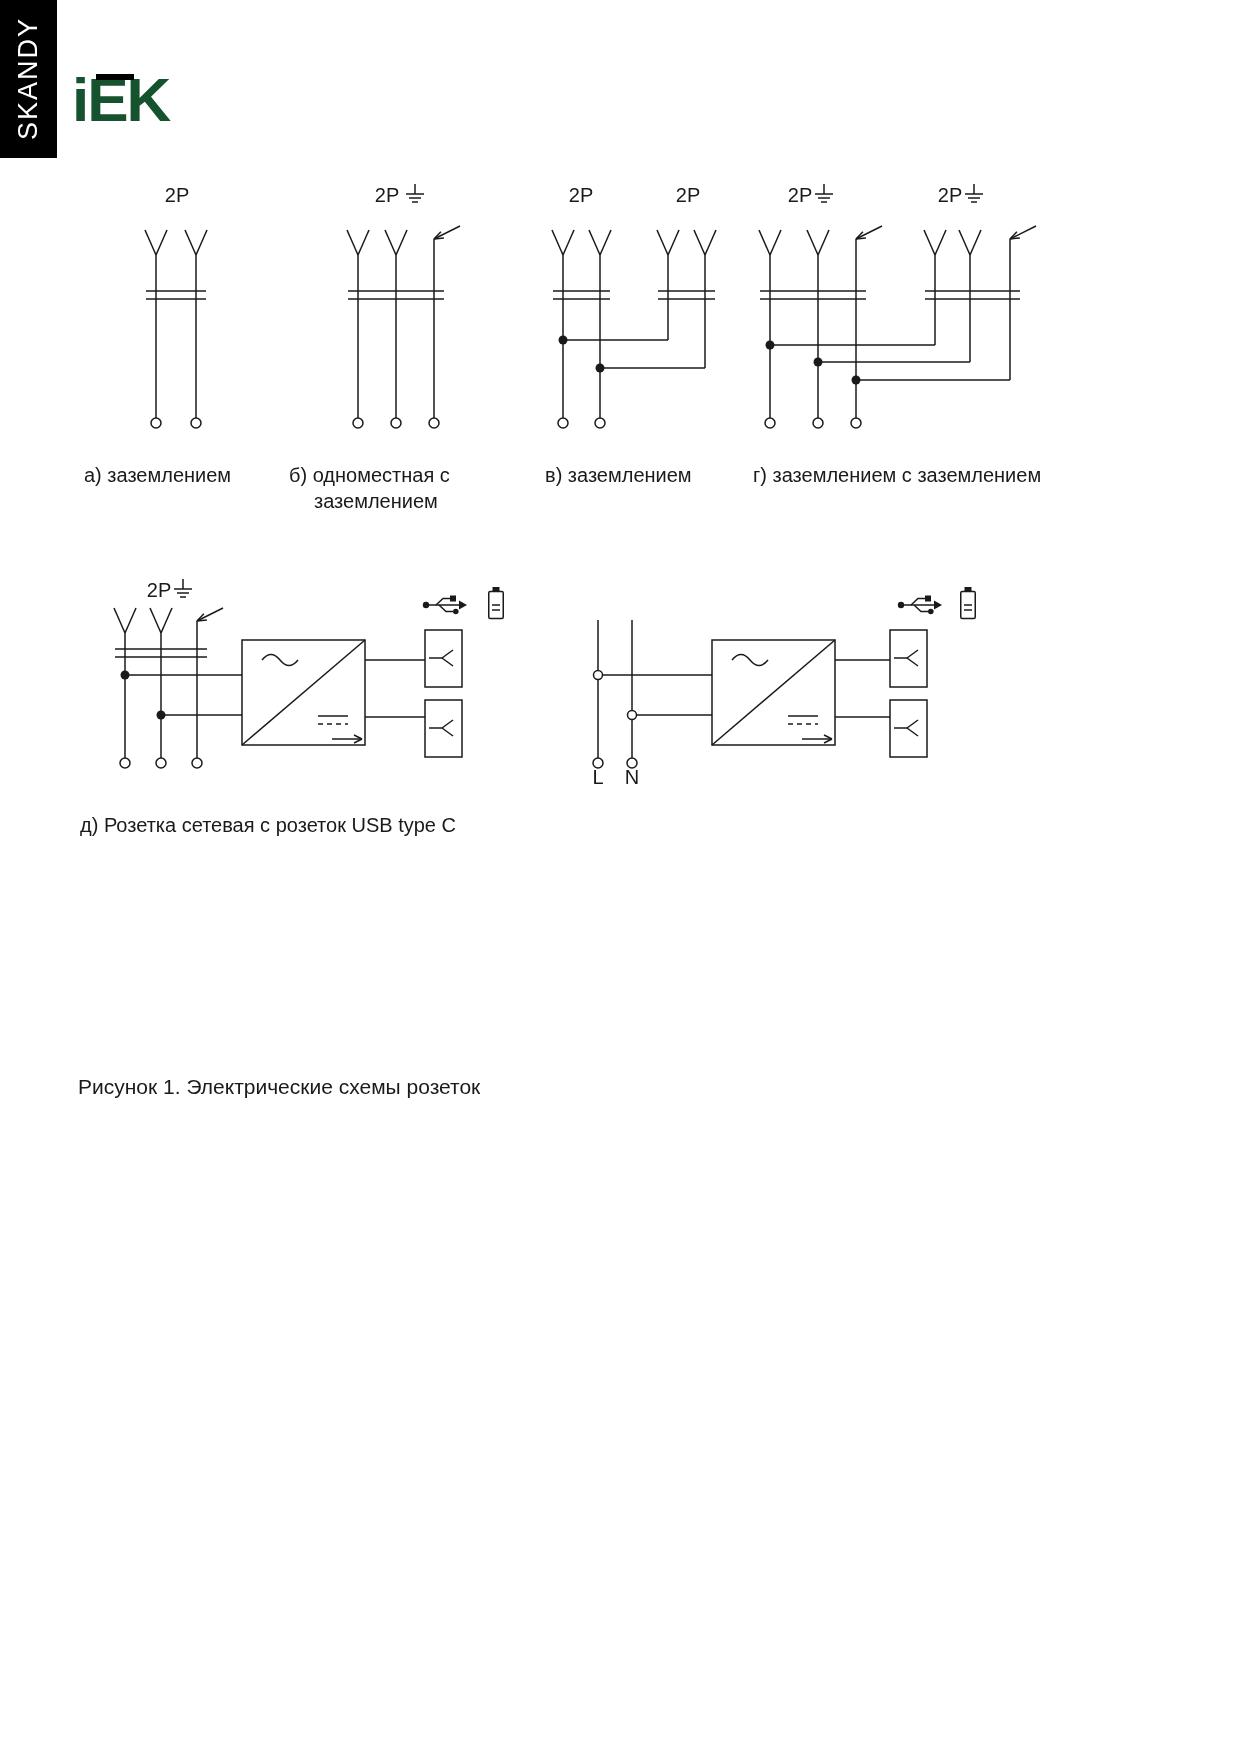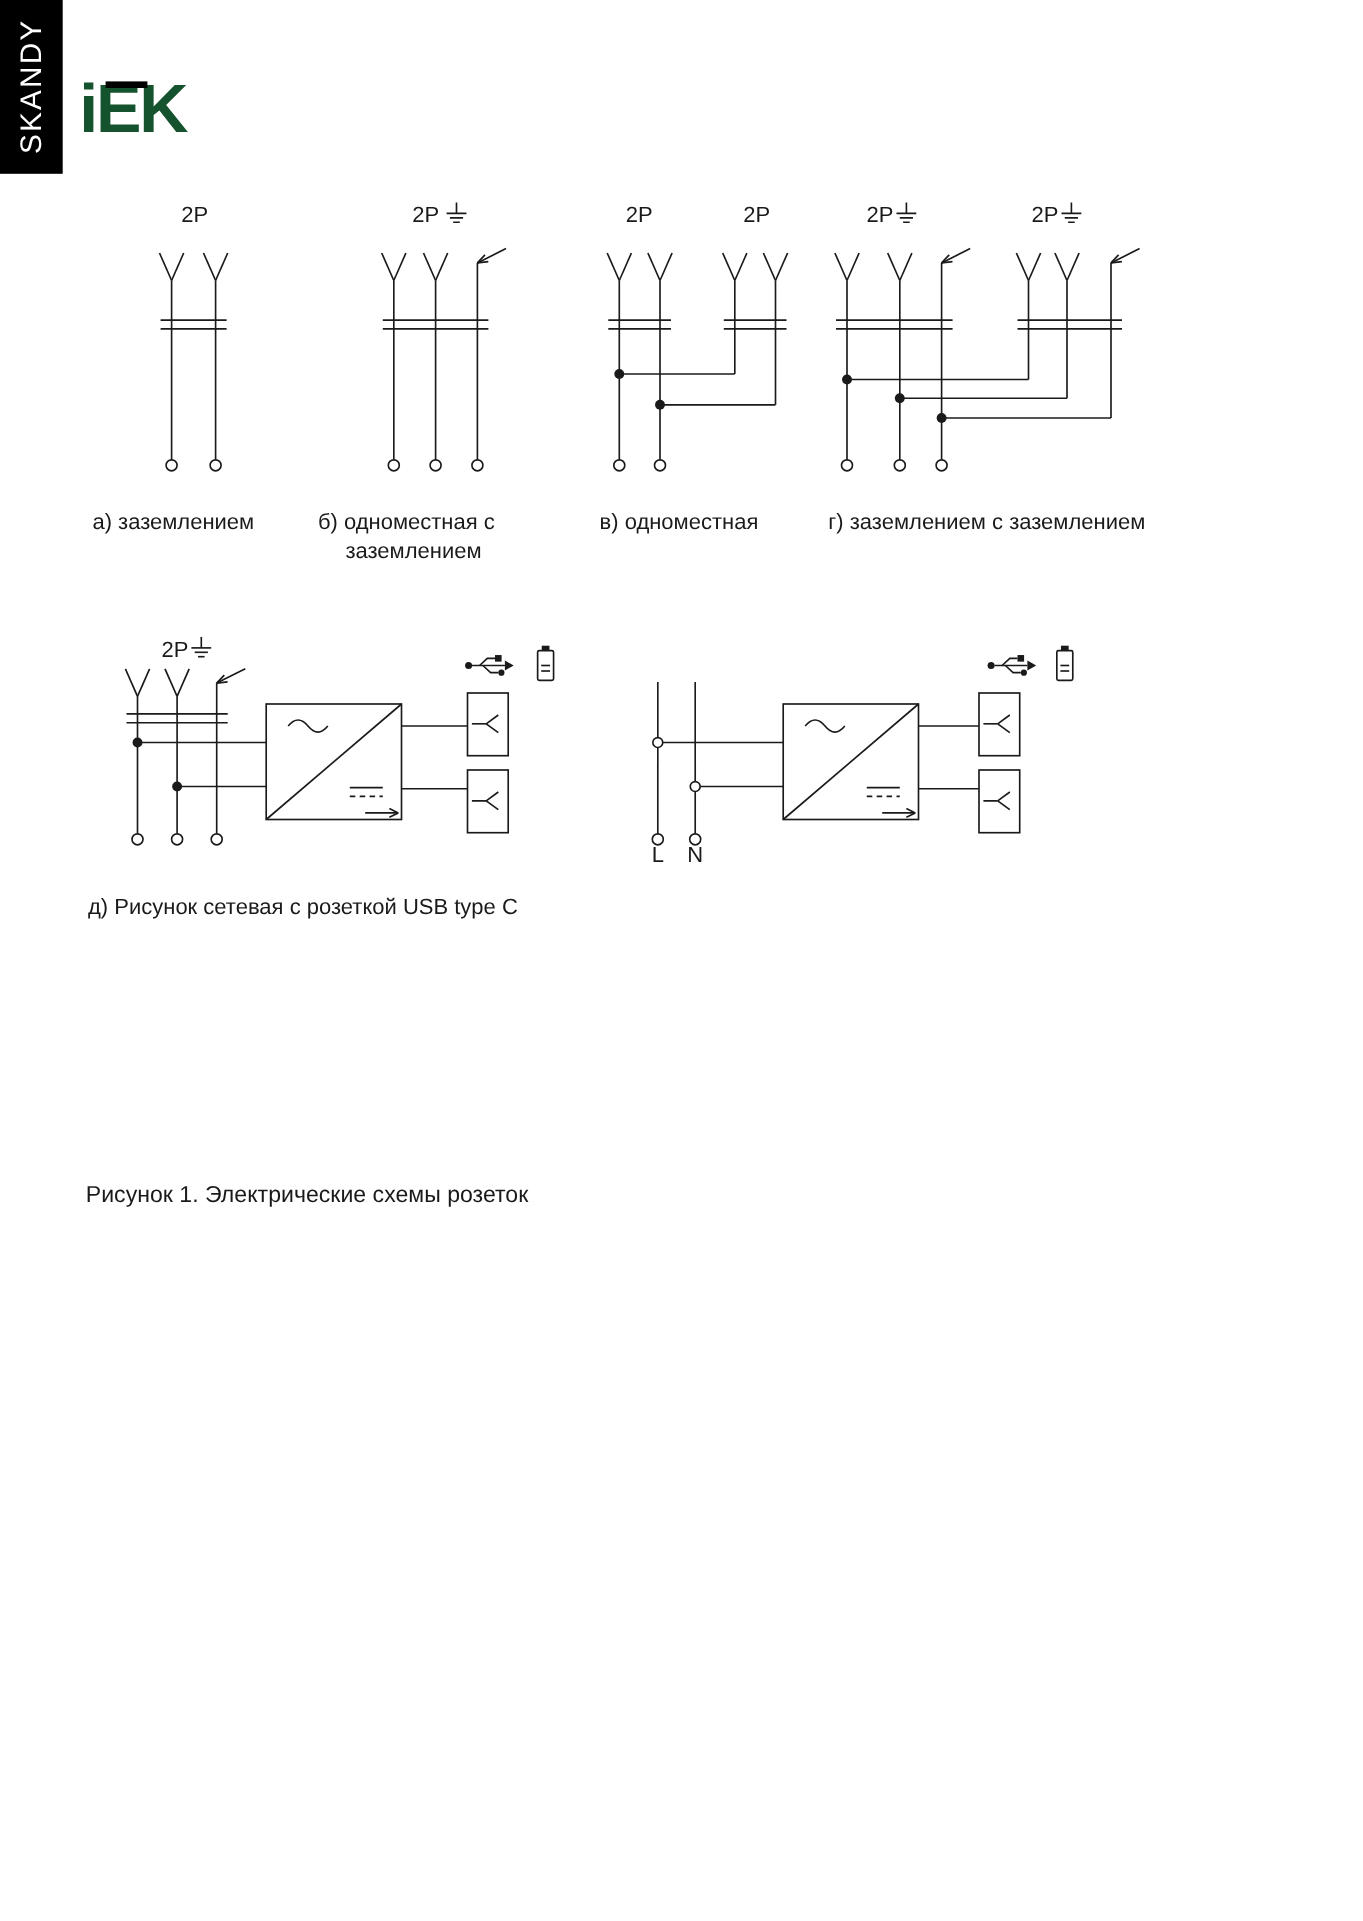--- a/index.html
+++ b/index.html
@@ -249,19 +249,19 @@
       <use href="#outb" x="820" y="525"></use>
       <use href="#usb" x="827" y="417"></use>
       <use href="#batt" x="890" y="412"></use>
       <text class="slbl" x="528" y="609">L</text>
       <text class="slbl" x="562" y="609">N</text>
     </g>
   </svg>
 
   <div class="cap" style="left:84px;top:462px">а) заземлением</div>
   <div class="cap cap-b" style="left:289px;top:462px">б) одноместная с заземлением</div>
-  <div class="cap" style="left:545px;top:462px">в) одноместная</div>
+  <div class="cap" style="left:545px;top:462px">в) заземлением</div>
   <div class="cap" style="left:753px;top:462px">г) заземлением с заземлением</div>
-  <div class="cap" style="left:80px;top:812px">д) Рисунок сетевая с розеткой USB type C</div>
+  <div class="cap" style="left:80px;top:812px">д) Розетка сетевая с розеток USB type C</div>
 
   <div class="fig-caption">Рисунок 1. Электрические схемы розеток</div>
 
 </div>
 
 </body></html>

